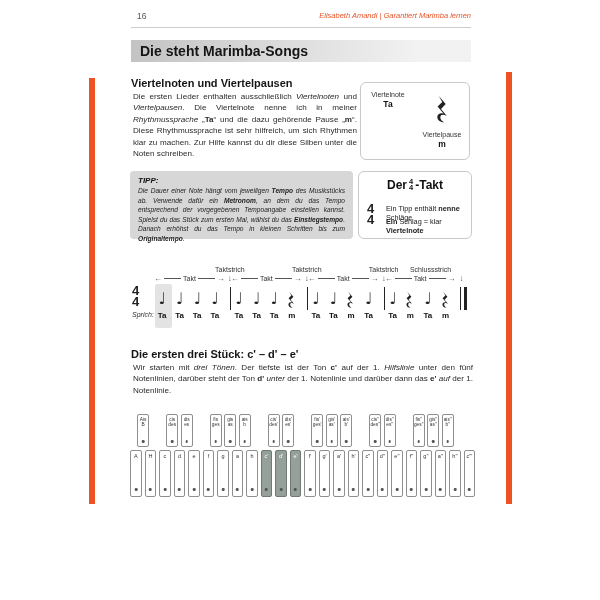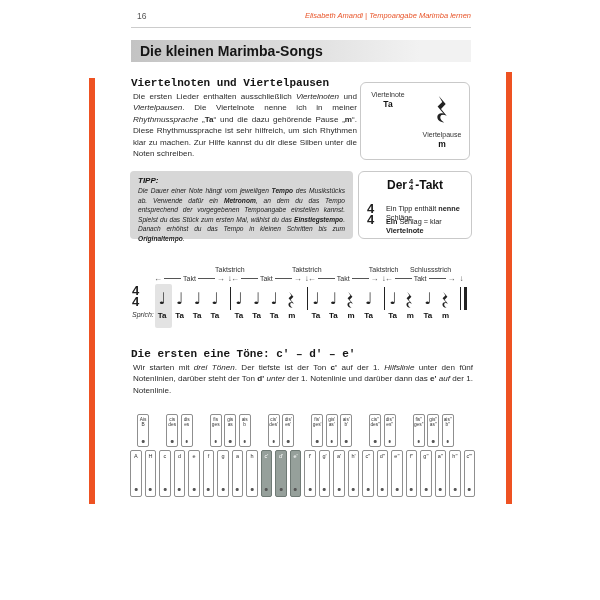--- a/index.html
+++ b/index.html
@@ -7,21 +7,21 @@
   #page{position:absolute;left:0;top:0;width:600px;height:504px;background:#fff;overflow:hidden;}
   .abs{position:absolute;}
   .b{font-weight:bold;}
   .i{font-style:italic;}
   .strip{background:#ee5222;}
   .page-num{left:137px;top:11px;font-size:8.5px;color:#555;}
   .book-title{left:240px;top:11px;width:231px;text-align:right;font-size:7.5px;font-style:italic;color:#e8552a;}
   .header-rule{left:131px;top:27px;width:340px;height:1px;background:#ccc;}
   .title-bar{left:131px;top:40px;width:340px;height:22px;background:linear-gradient(90deg,#c3c3c3,#f2f2f2 85%);}
   .title-bar span{display:block;padding-left:9px;line-height:22px;font-size:14px;font-weight:bold;color:#151515;}
-  .sec-head{font-size:11px;font-weight:bold;color:#151515;font-family:Liberation Mono, monospace;}
+  .sec-head{font-size:11px;font-weight:bold;color:#151515;}
   .para{font-size:8.1px;line-height:1.42;text-align:justify;color:#2a2a2a;}
   .whitebox{background:#fff;border:1px solid #c9c9c9;border-radius:6px;box-sizing:border-box;}
   .tipbox{background:#d7d7d7;border-radius:4px;box-sizing:border-box;padding:5px 8px;}
   .tip-label{font-size:8px;font-weight:bold;font-style:italic;color:#111;margin-bottom:1px;}
   .tip-text{font-size:6.6px;font-style:italic;line-height:1.45;text-align:justify;color:#1c1c1c;}
   .glyph{font-family:"DejaVu Sans",sans-serif;color:#222;}
   .nb-col{position:absolute;top:6px;width:50%;text-align:center;}
   .nb-note{font-size:32px;line-height:40px;}
   .nb-label{font-size:7px;color:#333;margin-top:2px;}
   .nb-syl{font-size:8.5px;font-weight:bold;color:#111;margin-top:1px;}
@@ -50,25 +50,25 @@
 </head>
 <body>
 
 <div id="page">
 
   <div class="abs strip" style="left:89px;top:78px;width:6px;height:519px;"></div>
   <div class="abs strip" style="left:506px;top:72px;width:6px;height:506px;"></div>
   <div class="abs strip" style="left:92px;top:580px;width:418px;height:5px;"></div>
 
   <div class="abs page-num">16</div>
-  <div class="abs book-title">Elisabeth Amandi | Tempoangabe Marimba lernen</div>
+  <div class="abs book-title">Elisabeth Amandi | Garantiert Marimba lernen</div>
   <div class="abs header-rule"></div>
 
   <div class="abs title-bar">
-    <span>Die kleinen Marimba-Songs</span>
+    <span>Die steht Marimba-Songs</span>
   </div>
 
   <div class="abs sec-head" style="left:131px;top:77px;">Viertelnoten und Viertelpausen</div>
   <div class="abs para" style="left:133px;top:91px;width:224px;"><span>Die ersten Lieder enthalten ausschließlich </span><span class="i">Viertelnoten</span><span> und </span><span class="i">Viertelpausen</span><span>. Die Viertelnote nenne ich in meiner </span><span class="i">Rhythmussprache</span><span> „</span><span class="b">Ta</span><span>“ und die dazu gehörende Pause „</span><span class="b">m</span><span>“. Diese Rhythmussprache ist sehr hilfreich, um sich Rhythmen klar zu machen. Zur Hilfe kannst du dir diese Silben unter die Noten schreiben.</span></div>
 
   <div class="abs whitebox" style="left:360px;top:82px;width:110px;height:78px;">
     <div class="nb-col" style="left:0;">
       <div class="nb-note glyph"></div>
       <div class="nb-label">Viertelnote</div>
       <div class="nb-syl">Ta</div>
@@ -190,21 +190,21 @@
         </svg></div>
       <div class="rh-syl" style="position: absolute; left: 270.3px; top: 45px;">m</div>
       <div class="rh-note glyph" style="position: absolute; left: 289.9px; top: 24px;">♩</div>
       <div class="rh-syl" style="position: absolute; left: 287.9px; top: 45px;">Ta</div>
       <div style="position: absolute; left: 310.5px; top: 26px; width: 12px; height: 16px;"><svg width="9" height="16" viewBox="0 0 10 22">
           <path d="M2 0 L7.6 6.6 L3.8 10.6 L8.4 16 C5.2 14.6 3.4 15.2 3.2 17.2 C3 18.9 4.4 20.4 6.4 21.6 C2.6 21.4 0.6 19.4 0.8 16.8 C1 14.4 3.4 13.4 6 14.4 L1 8.6 L4.8 4.8 Z" fill="#222"></path>
         </svg></div>
       <div class="rh-syl" style="position: absolute; left: 305.5px; top: 45px;">m</div>
     </div>
 
-  <div class="abs sec-head" style="left:131px;top:348px;">Die ersten eine Töne: c' – d' – e'</div>
+  <div class="abs sec-head" style="left:131px;top:348px;">Die ersten drei Stück: c' – d' – e'</div>
   <div class="abs para" style="left:133px;top:362px;width:340px;"><span>Wir starten mit </span><span class="i">drei Tönen</span><span>. Der tiefste ist der Ton </span><span class="b">c'</span><span> auf der 1. </span><span class="i">Hilfslinie</span><span> unter den fünf Notenlinien, darüber steht der Ton </span><span class="b">d'</span><span> </span><span class="i">unter</span><span> der 1. Notenlinie und darüber dann das </span><span class="b">e'</span><span> </span><span class="i">auf</span><span> der 1. Notenlinie.</span></div>
 
   <div class="abs" id="keyboard-canvas" style="left:130px;top:414px;width:348px;height:84px;">
       <div class="kb-key" style="position: absolute; left: 0px; top: 36px; width: 11.9px; height: 47px;">
         <div class="kb-lab">A</div>
         <div class="kb-dot" style="bottom: 5px;"></div>
       </div>
       <div class="kb-key" style="position: absolute; left: 14.5px; top: 36px; width: 11.9px; height: 47px;">
         <div class="kb-lab">H</div>
         <div class="kb-dot" style="bottom: 5px;"></div>

